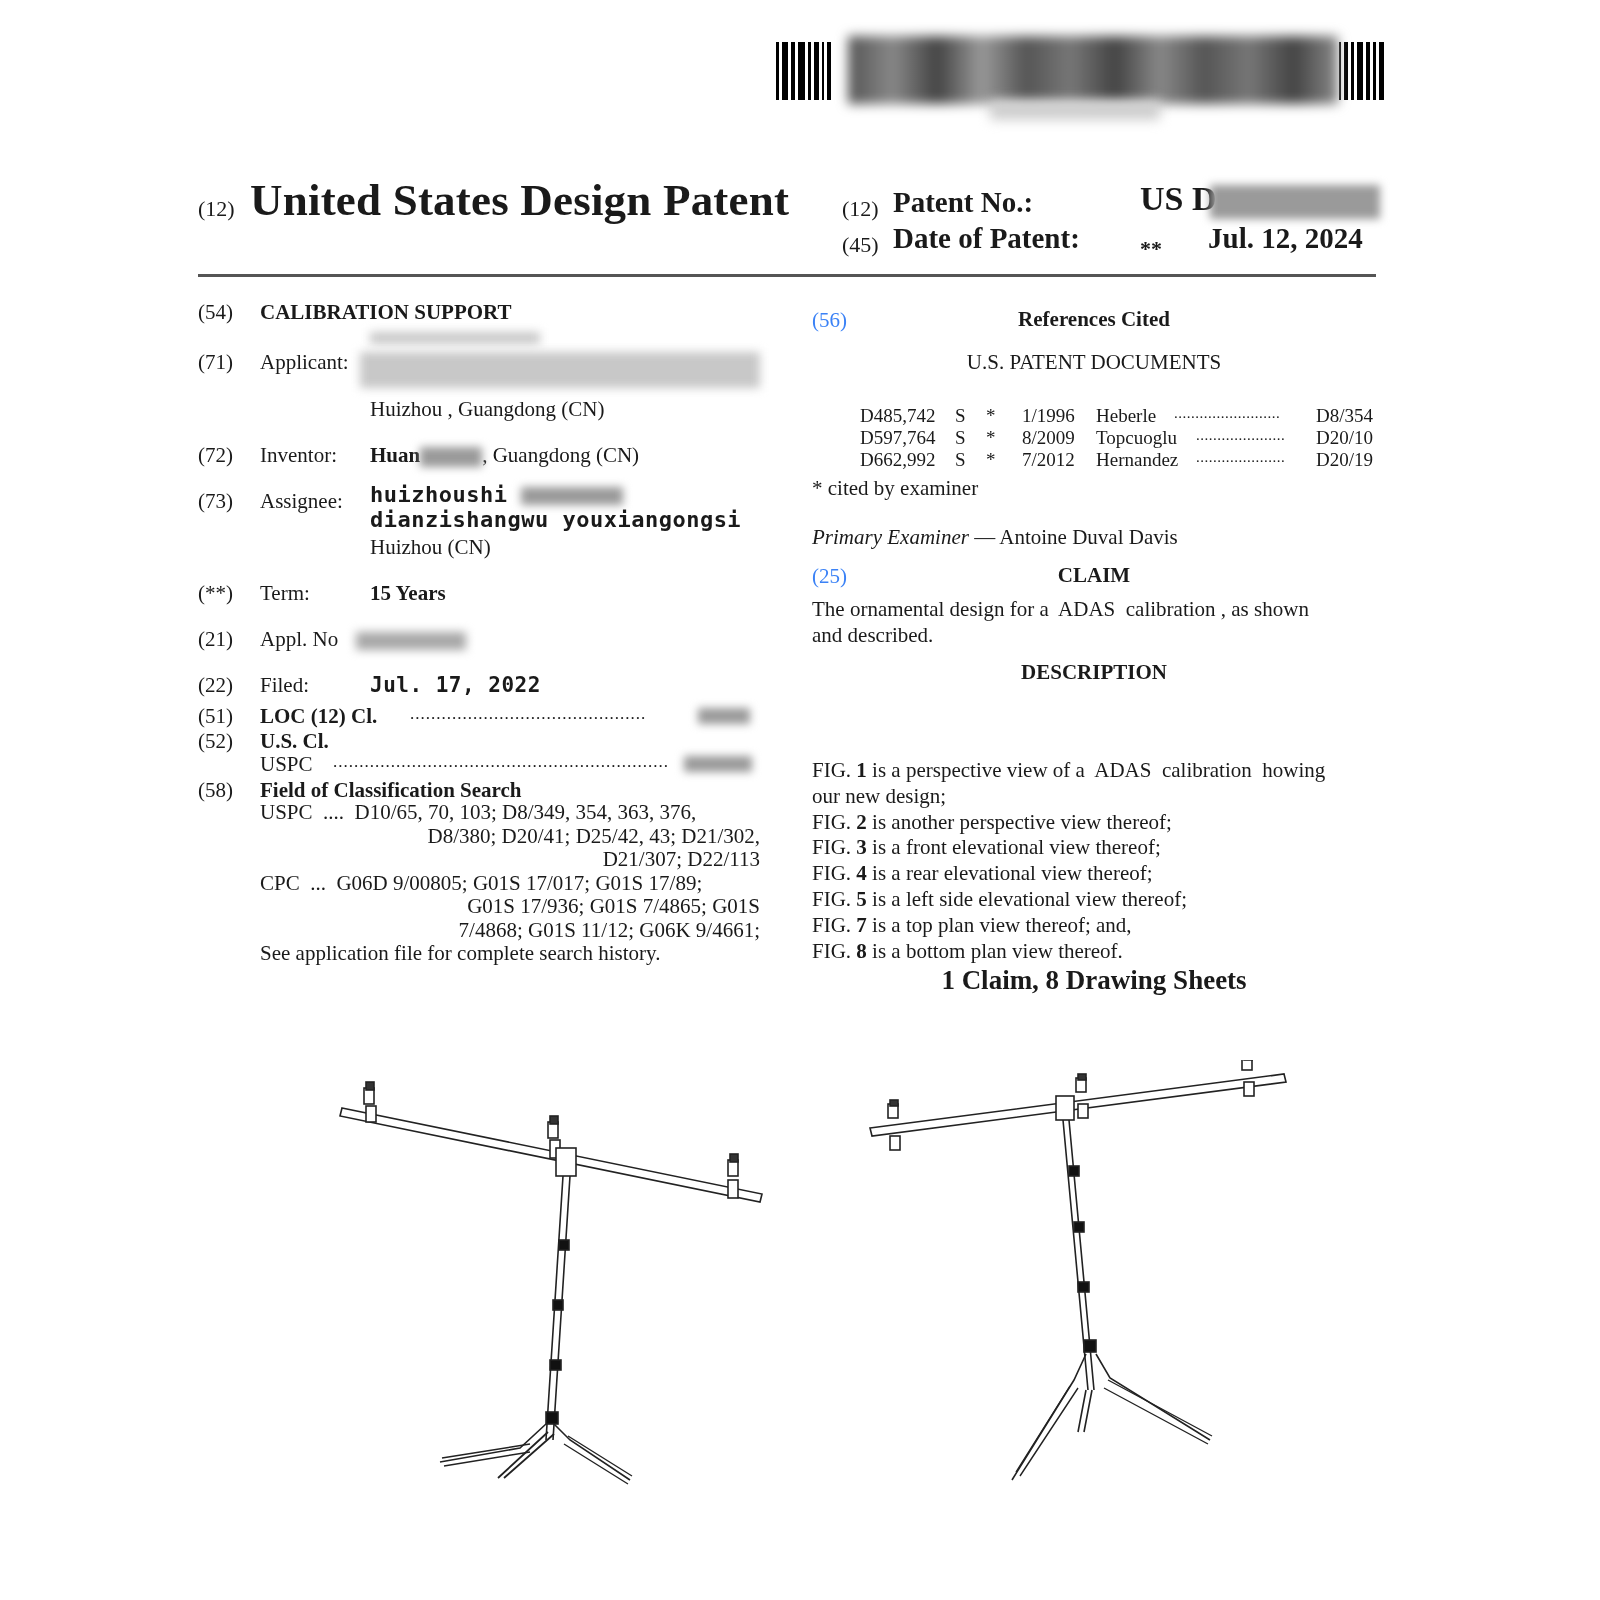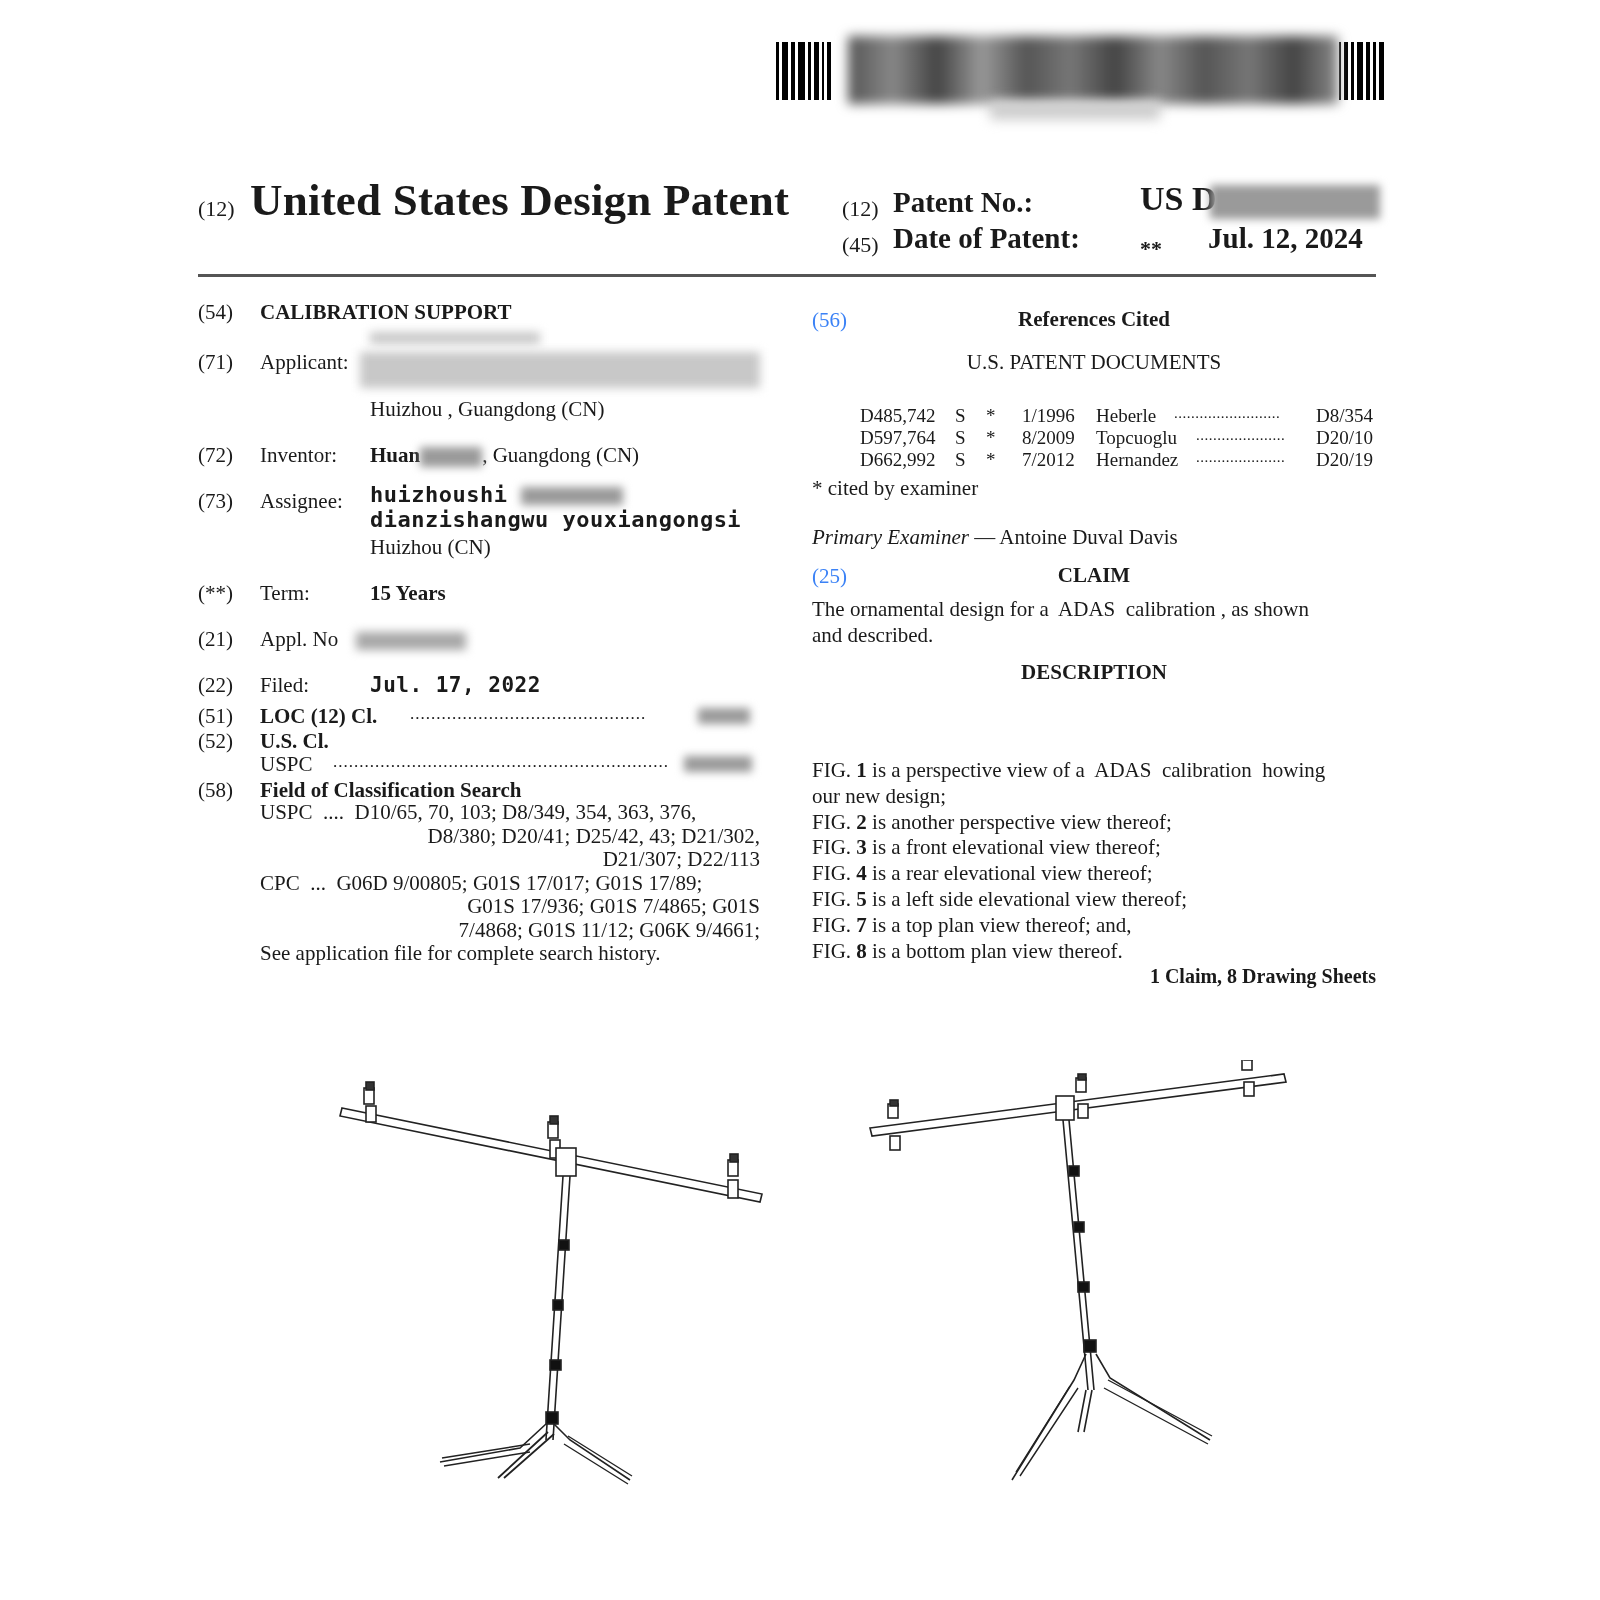--- a/index.html
+++ b/index.html
@@ -219,21 +219,21 @@
   <div style="white-space:pre;"><span>FIG.</span> <b>1</b> <span>is a perspective view of a  ADAS  calibration  howing</span></div>
   <div>our new design;</div>
   <div><span>FIG.</span> <b>2</b> <span>is another perspective view thereof;</span></div>
   <div><span>FIG.</span> <b>3</b> <span>is a front elevational view thereof;</span></div>
   <div><span>FIG.</span> <b>4</b> <span>is a rear elevational view thereof;</span></div>
   <div><span>FIG.</span> <b>5</b> <span>is a left side elevational view thereof;</span></div>
   <div><span>FIG.</span> <b>7</b> <span>is a top plan view thereof; and,</span></div>
   <div><span>FIG.</span> <b>8</b> <span>is a bottom plan view thereof.</span></div>
 </div>
 
-<div class="abs bold" style="left:812px;top:965px;width:564px;text-align:right;font-size:20px;">1 Claim, 8 Drawing Sheets</div>
+<div class="abs bold" style="left:812px;top:965px;width:564px;text-align:center;font-size:27px;">1 Claim, 8 Drawing Sheets</div>
 
 <svg id="fig-left" class="abs" viewBox="0 0 460 460">
   <g fill="none" stroke="#222" stroke-width="1.6">
 
     <path d="M 12 48 L 432 134 L 430 142 L 10 56 Z" fill="#fff"></path>
 
     <g>
       <rect x="34" y="28" width="10" height="16" fill="#fff"></rect>
         <rect x="36" y="22" width="8" height="8" fill="#333"></rect>
       <rect x="36" y="46" width="10" height="16" fill="#fff"></rect>

